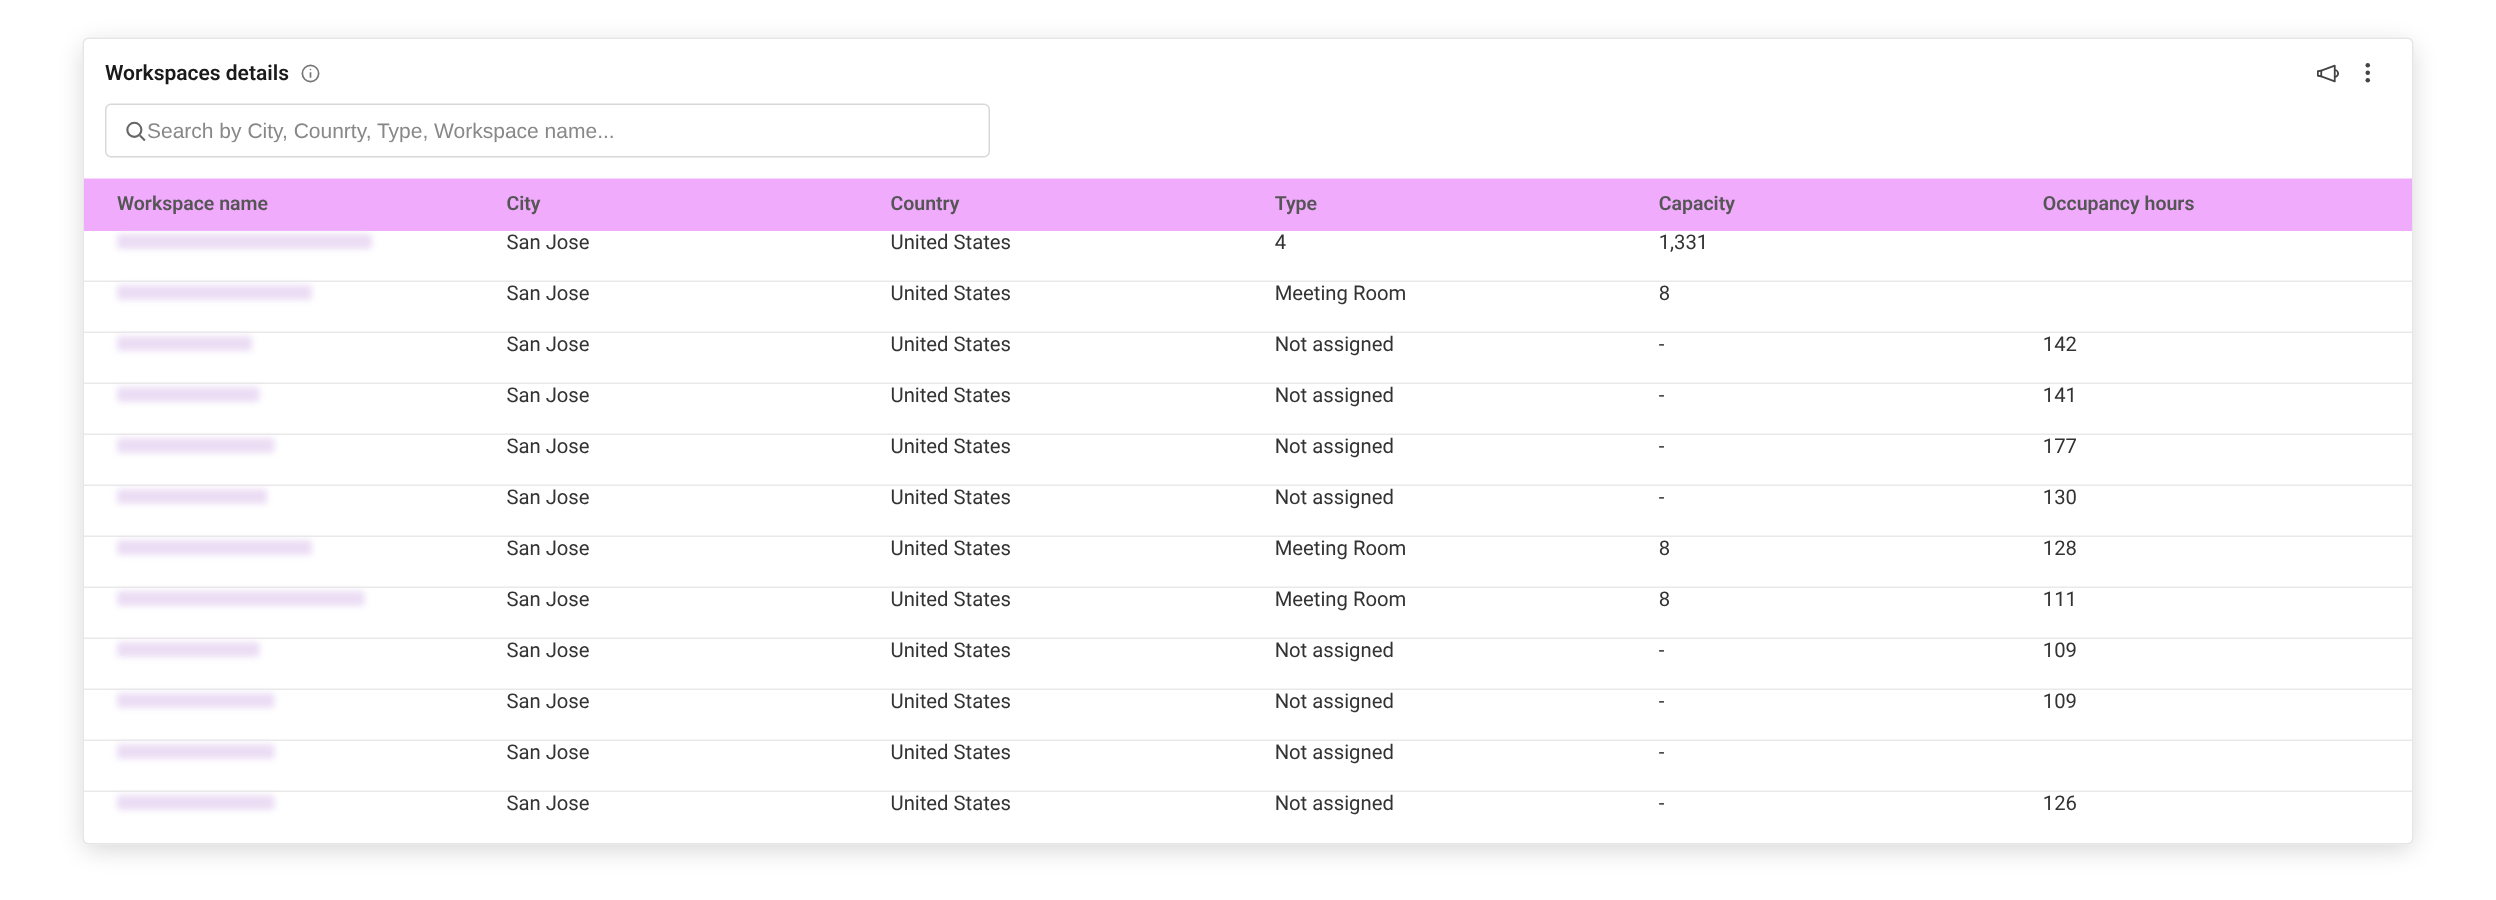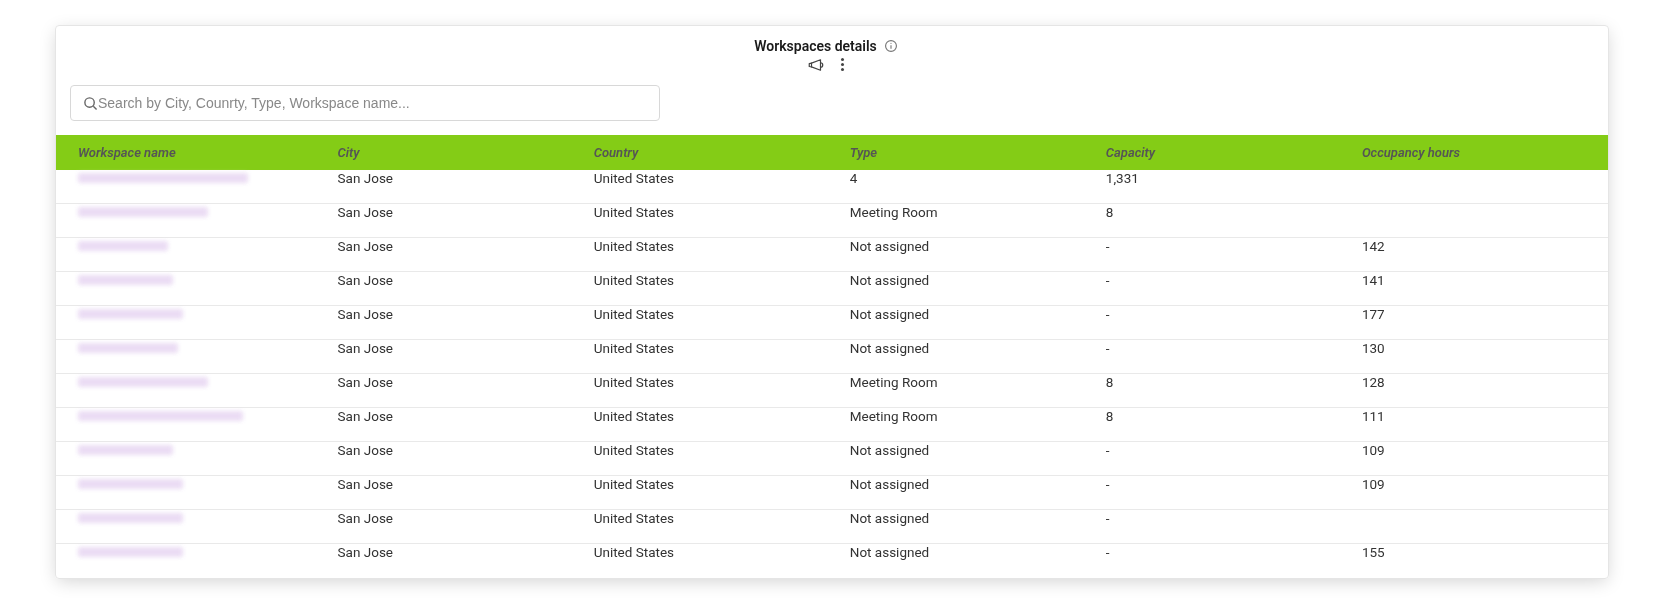--- a/index.html
+++ b/index.html
@@ -19,21 +19,20 @@
       border-radius: 4px;
       box-shadow: 0 4px 18px -2px rgba(0,0,0,0.18);
       padding-top: 12px;
       overflow: hidden;
     }
     .header-row {
       display: flex;
       align-items: center;
       justify-content: space-between;
       padding: 0 26px 10px 14px;
-      flex-direction: column;
     }
     .title-wrap {
       display: flex;
       align-items: center;
       gap: 7px;
     }
     .title {
       font-weight: 600;
       font-size: 14px;
     }
@@ -89,23 +88,22 @@
       border: none;
       outline: none;
       font-size: 14px;
       color: #1a1a1a;
     }
     .search-input::placeholder {
       color: #888;
     }
     .table-header {
       display: flex;
-      background: #84cc16;
+      background: #f0abfc;
       padding: 10px 0;
-      font-style: italic;
     }
     .table-header .cell {
       font-size: 13px;
       font-weight: 600;
       color: #555;
     }
     .cell {
       padding: 0 10px;
     }
     .col-name { width: 17.5%; padding-left: 22px; }
@@ -269,17 +267,17 @@
         <div class="cell col-country">United States</div>
         <div class="cell col-type">Not assigned</div>
         <div class="cell col-capacity">-</div>
       </div>
       <div class="row">
         <div class="cell col-name"><span class="redacted" style="width: 105px;"></span></div>
         <div class="cell col-city">San Jose</div>
         <div class="cell col-country">United States</div>
         <div class="cell col-type">Not assigned</div>
         <div class="cell col-capacity">-</div>
-        <div class="cell col-occ">155</div>
+        <div class="cell col-occ">126</div>
       </div>
     </div>
 
 </div>
 
 </body></html>

